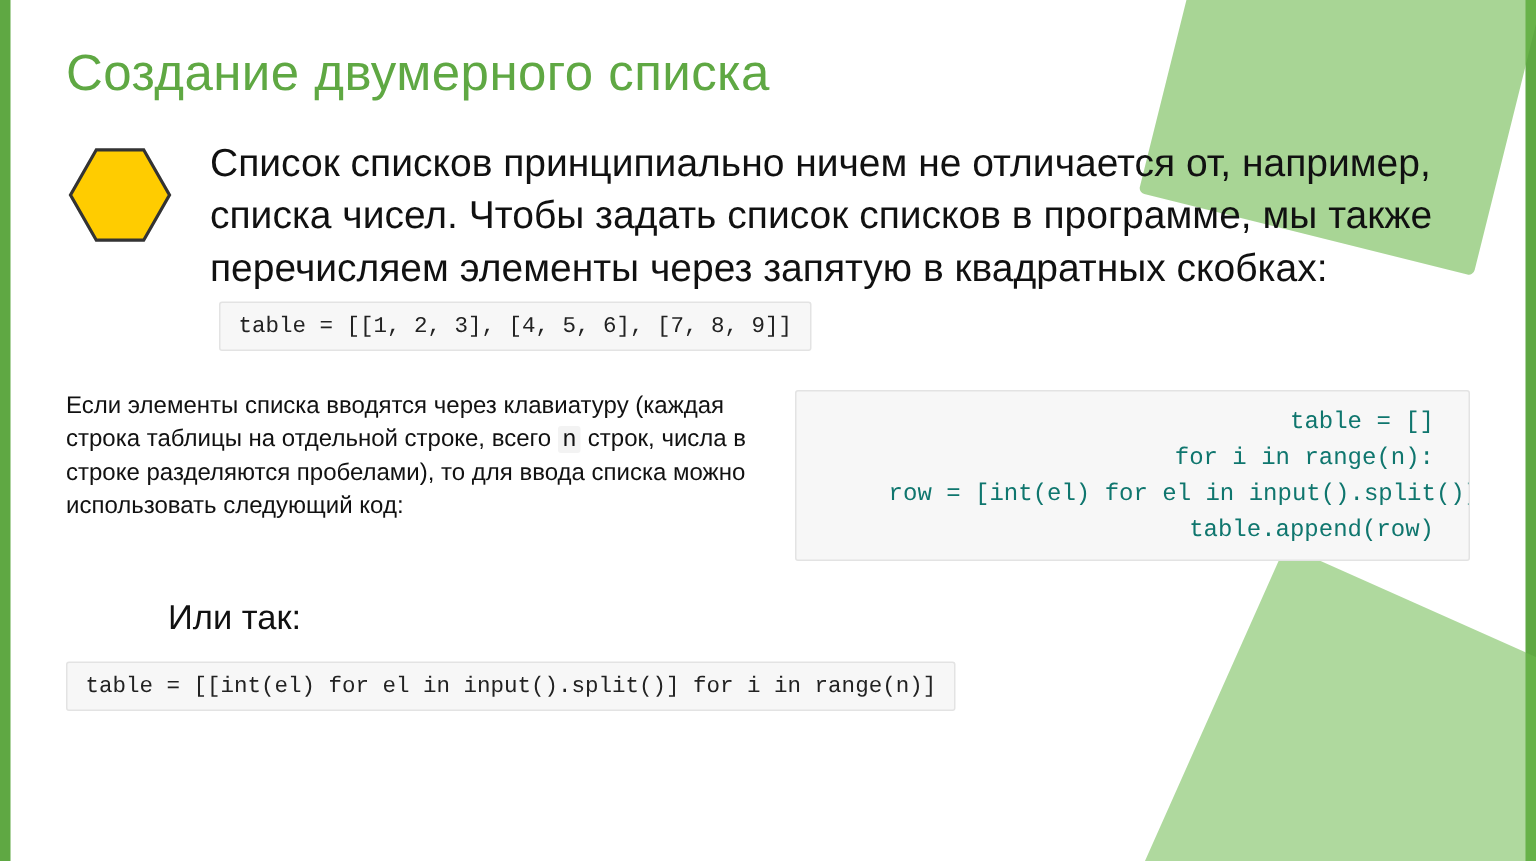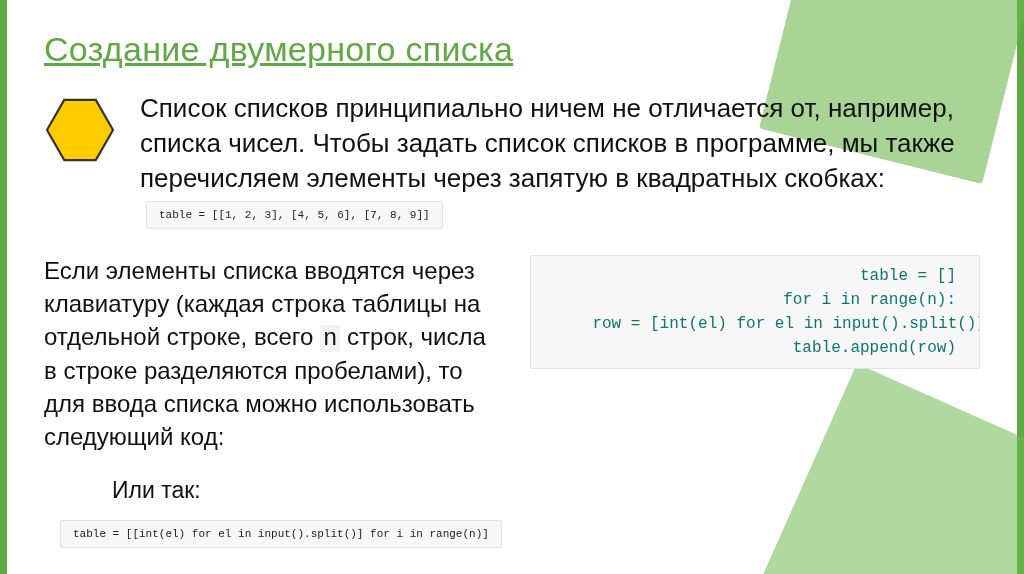--- a/index.html
+++ b/index.html
@@ -31,48 +31,47 @@
       opacity: 0.55;
       z-index: 0;
     }
     .content { position: relative; z-index: 1; padding: 30px 44px 20px 44px; }
     .title {
       color: #5fa843;
       font-size: 34px;
       font-weight: 400;
       margin-bottom: 22px;
       letter-spacing: 0.3px;
-      text-decoration: underline;
     }
     .block-top { display: flex; align-items: flex-start; gap: 24px; margin-bottom: 6px; }
     .hex {
       flex: 0 0 auto; width: 72px; height: 66px; margin-top: 6px;
     }
     .hex svg { width: 100%; height: 100%; }
     .para-top {
       flex: 1;
       font-size: 26px;
       line-height: 1.34;
       color: #111;
     }
     .code-line {
       background: #f7f7f7;
       border: 1px solid #e3e3e3;
       padding: 7px 12px;
       font-family: Consolas, "Courier New", monospace;
-      font-size: 11px;
+      font-size: 15px;
       color: #222;
       display: inline-block;
       border-radius: 2px;
     }
     .code-row-1 { margin-left: 102px; margin-bottom: 26px; }
     .block-mid { display: flex; align-items: flex-start; gap: 26px; }
     .para-mid {
       flex: 0 0 460px;
-      font-size: 24px;
+      font-size: 16px;
       line-height: 1.36;
       color: #111;
     }
     .para-mid .mono { font-family: Consolas, "Courier New", monospace; background: #f3f3f3; padding: 0 3px; border-radius: 2px; }
     .code-block {
       flex: 1;
       background: #f7f7f7;
       border: 1px solid #e3e3e3;
       padding: 8px 23px;
       font-family: Consolas, "Courier New", monospace;
@@ -82,21 +81,21 @@
       white-space: pre;
       border-radius: 2px;
       overflow: hidden;
       text-align: right;
     }
     .or-label {
       font-size: 23px;
       color: #111;
       margin: 24px 0 16px 68px;
     }
-    .code-row-3 { margin-left: 16px; display: block; width: fit-content; }
+    .code-row-3 { margin-left: 0; display: block; width: fit-content; }
   </style>
 </head>
 <body>
 
 <div class="edge-left"></div>
 <div class="edge-right"></div>
 <div class="corner-tr"></div>
 <div class="corner-br"></div>
 
 <div class="content">

